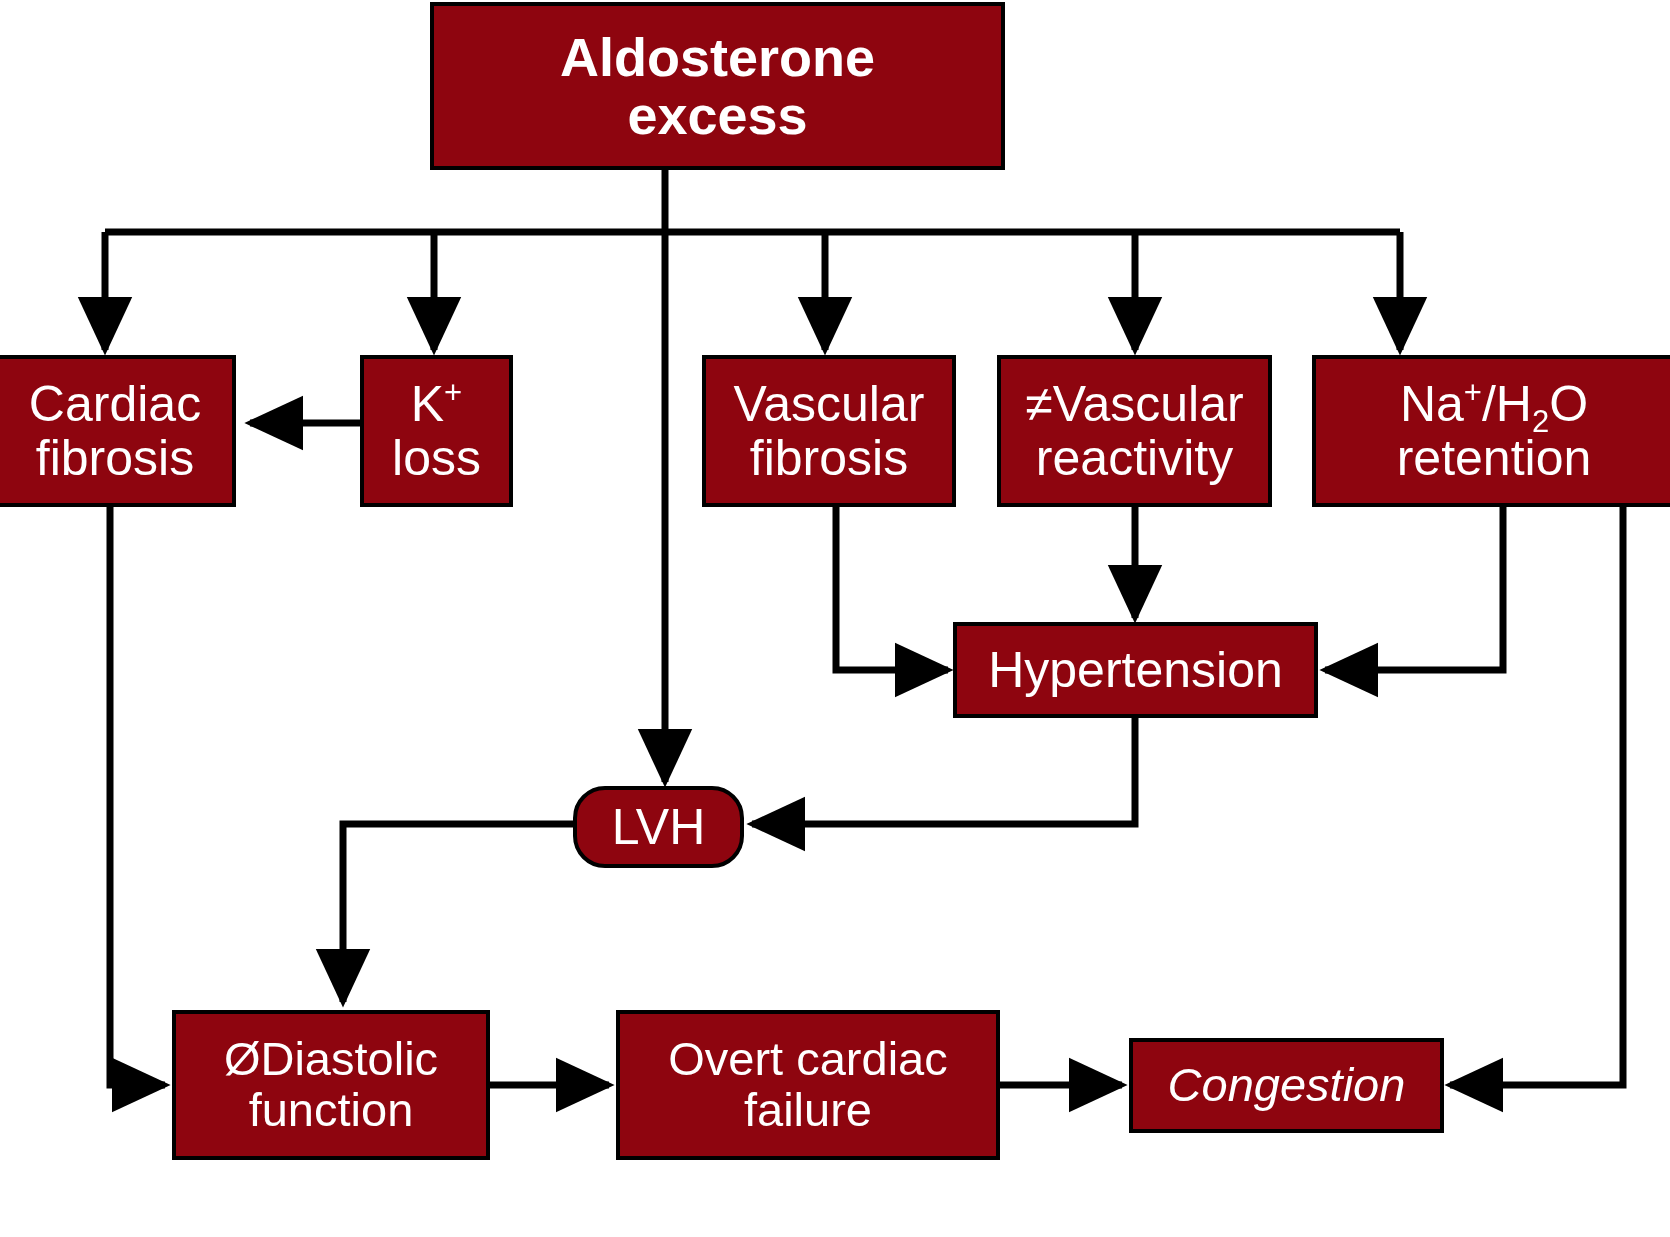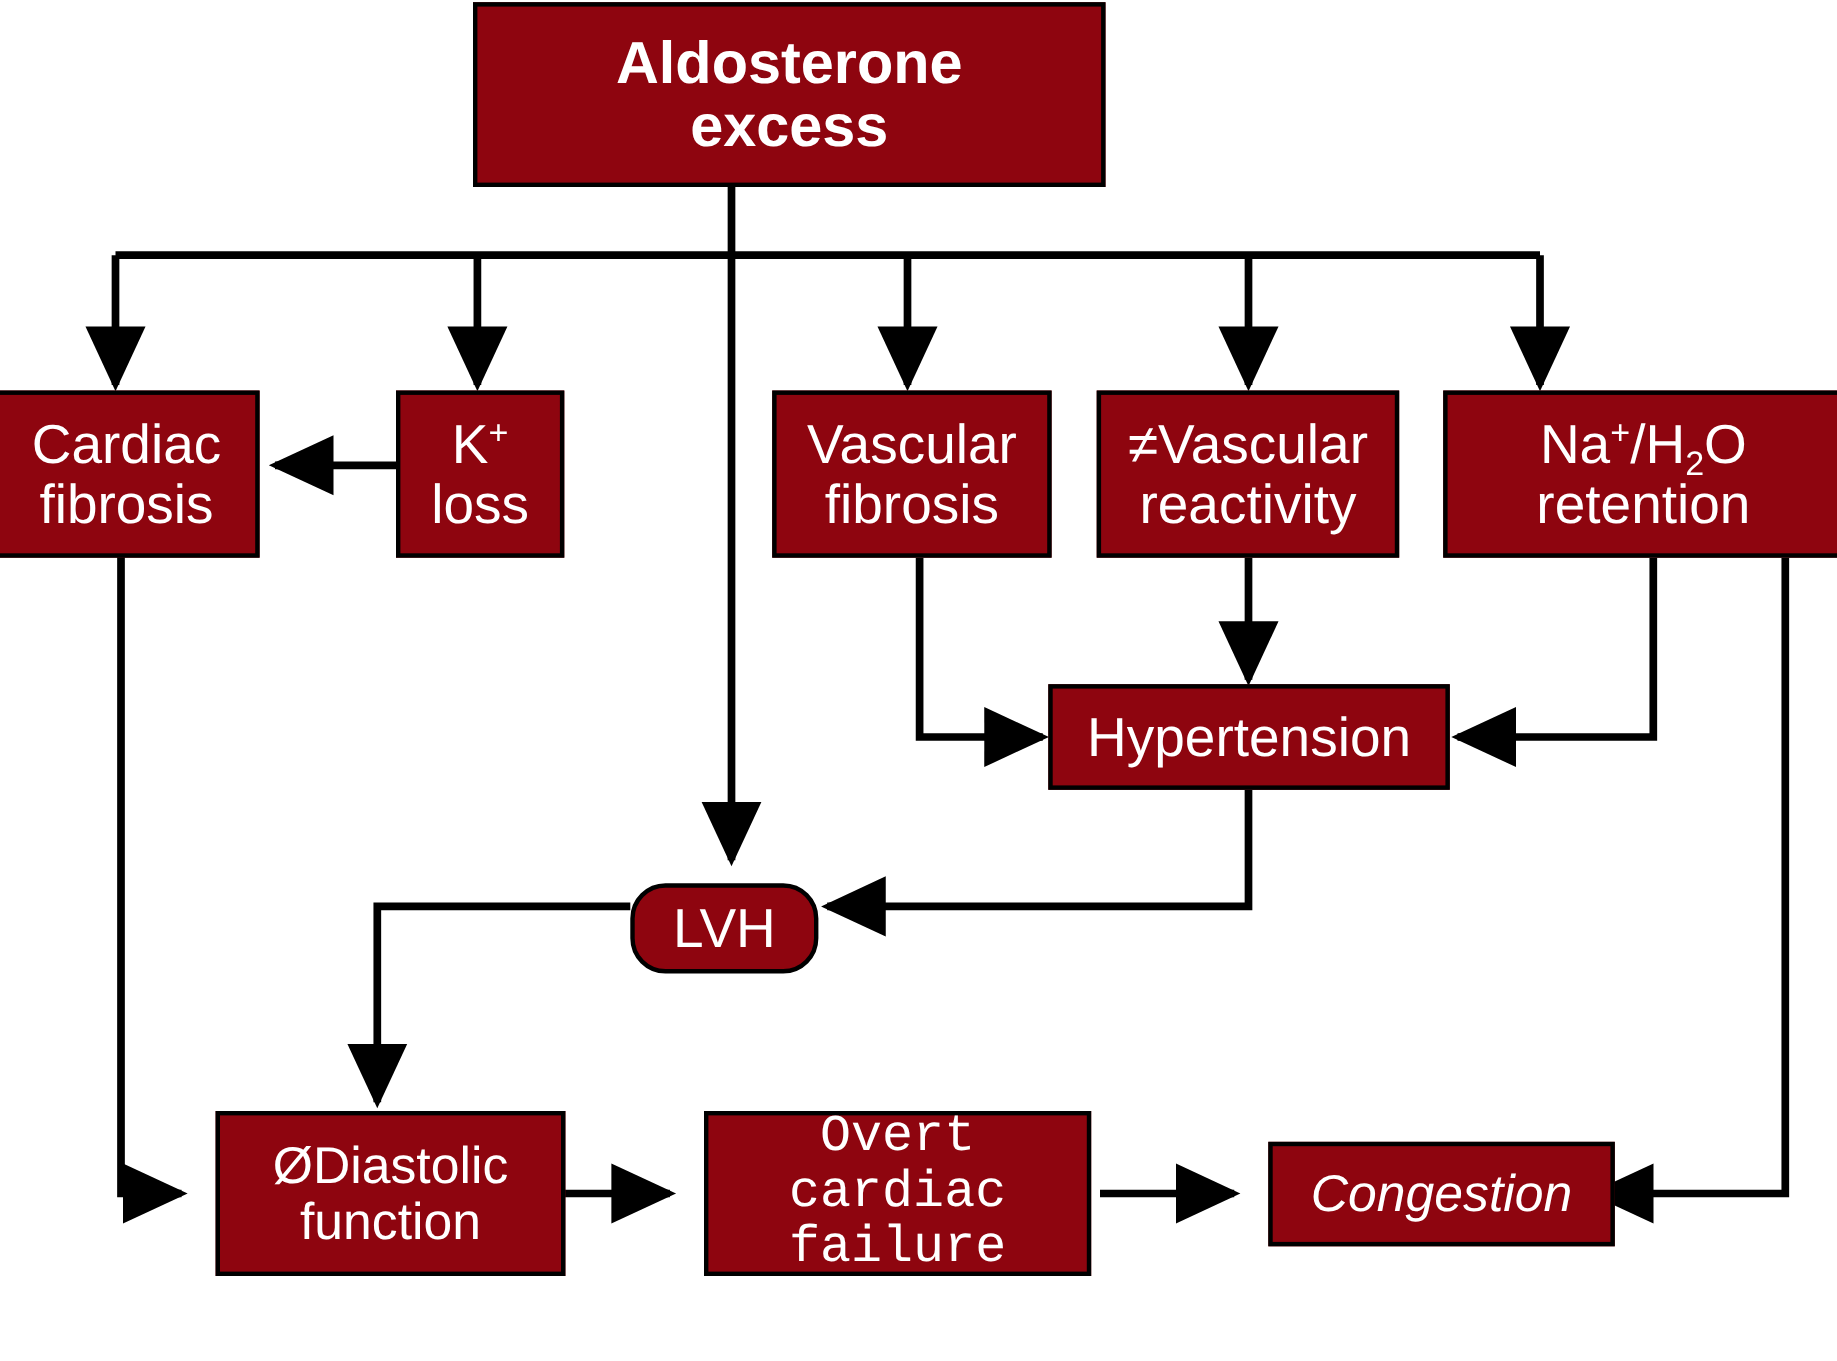--- a/index.html
+++ b/index.html
@@ -36,21 +36,21 @@
     line-height: 1.08;
     white-space: pre-line;
     z-index: 3;
   }
   .node-title {
     font-weight: bold;
     font-size: 54px;
     margin-left: 27px;
   }
   .node-lg { font-size: 50px; }
-  .node-md { font-size: 47px; margin-left: 24px; }
+  .node-md { font-size: 47px; }
   .sup { font-size: 0.62em; vertical-align: super; line-height: 0; }
   .sub { font-size: 0.62em; vertical-align: sub; line-height: 0; }
 </style>
 </head>
 <body>
 
 <div id="stage">
 
   <svg class="edges" viewBox="0 0 1670 1237">
     <defs>
@@ -119,30 +119,30 @@
   </div>
 
   <div class="node node-lg" style="left:1312px; top:355px; width:364px; height:152px;">
     <span><span>Na</span><span class="sup">+</span><span>/H</span><span class="sub">2</span><span>O</span><br><span>retention</span></span>
   </div>
 
   <div class="node node-lg" style="left:953px; top:622px; width:365px; height:96px;justify-content:center;">
     <span>Hypertension</span>
   </div>
 
-  <div class="node node-lg" style="left:573px; top:803px; width:171px; height:82px;border-radius:32px;">
+  <div class="node node-lg" style="left:573px; top:786px; width:171px; height:82px;border-radius:32px;">
     <span>LVH</span>
   </div>
 
   <div class="node node-md" style="left:172px; top:1010px; width:318px; height:150px;">
     <span>ØDiastolic
 function</span>
   </div>
 
-  <div class="node node-md" style="left:616px; top:1010px; width:352px; height:150px;font-family:Liberation Mono, monospace;">
+  <div class="node node-md" style="left:616px; top:1010px; width:384px; height:150px;">
     <span>Overt cardiac
 failure</span>
   </div>
 
   <div class="node node-md" style="left:1129px; top:1038px; width:315px; height:95px;font-style:italic;">
     <span>Congestion</span>
   </div>
 
 </div>
 

